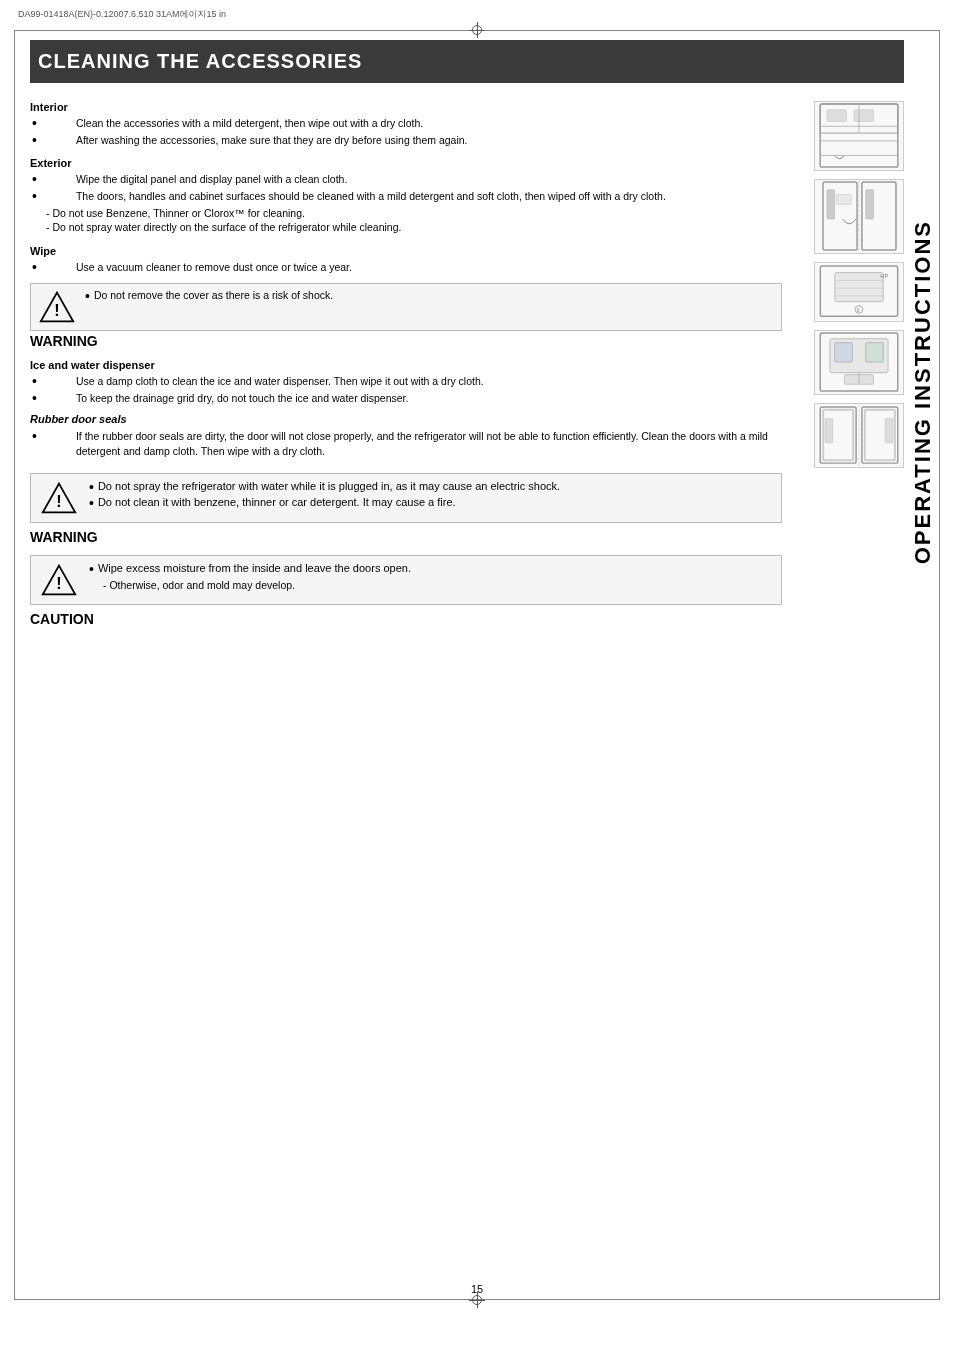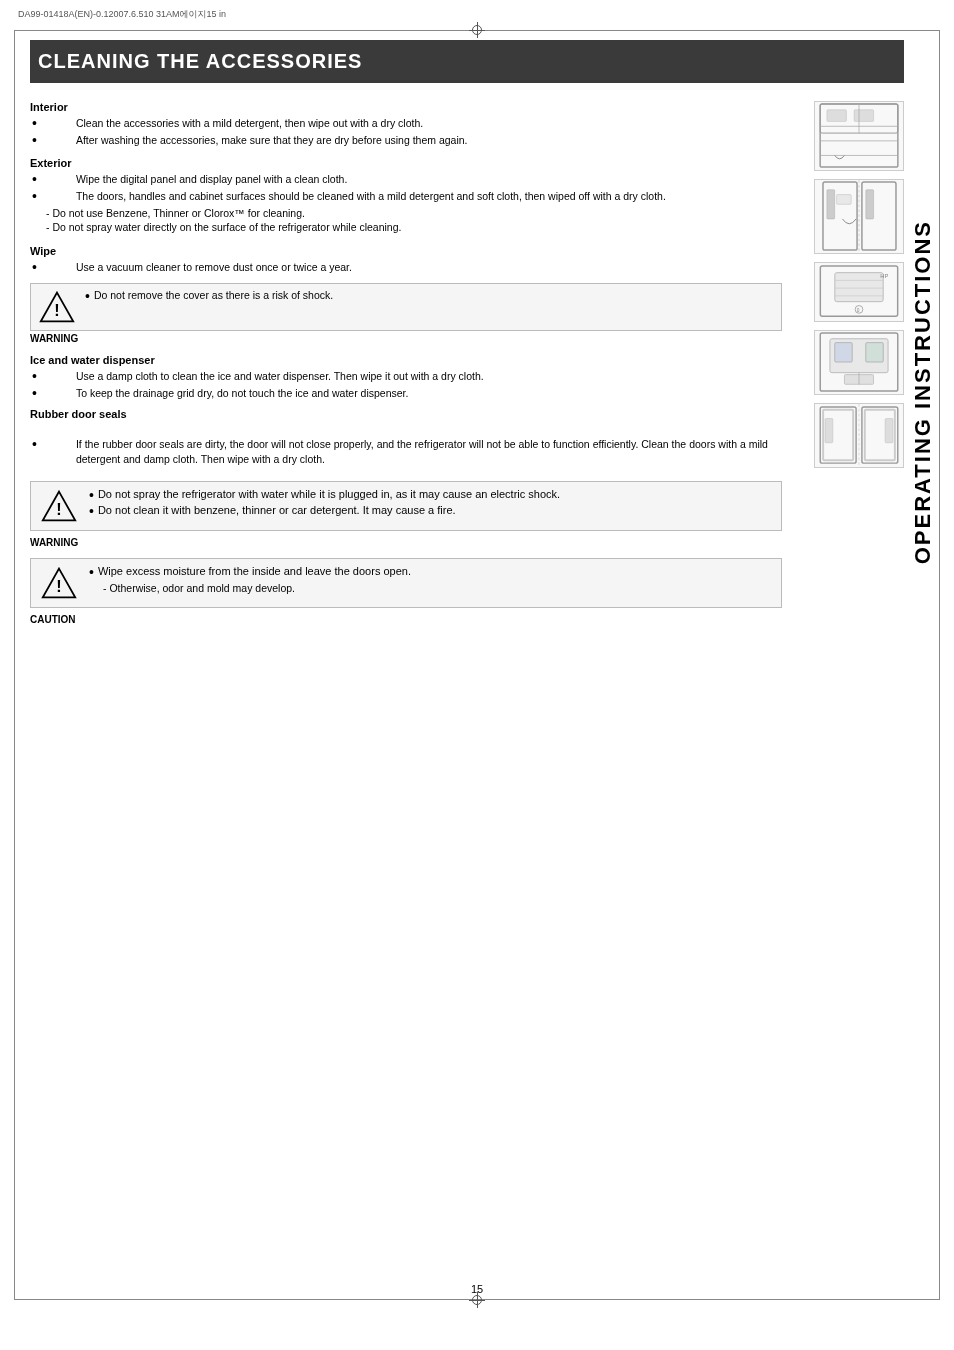--- a/index.html
+++ b/index.html
@@ -150,21 +150,21 @@
       border: 1px solid #bbb;
       background: #f5f5f5;
       padding: 6px 10px;
       margin: 6px 0;
       display: flex;
       align-items: flex-start;
       gap: 10px;
     }
     .warning-label {
       font-weight: bold;
-      font-size: 10px;
+      font-size: 14px;
       margin-top: 2px;
     }
     .warning-content {
       flex: 1;
     }
 
     
     .caution-box {
       border: 1px solid #bbb;
       background: #f5f5f5;
@@ -267,21 +267,22 @@
       align-items: flex-start;
       gap: 8px;
       margin-top: 2px;
     }
     .small-warning-content {
       flex: 1;
       font-size: 10.5px;
     }
 
     .section-divider {
-      margin: 8px 0 17px 0;
+      margin: 8px 0 4px 0;
+      font-style: italic;
     }
 
     
     .fridge-svg {
       border: 1px solid #ccc;
       background: #f8f8f8;
     }
   </style>
 </head>
 <body>

